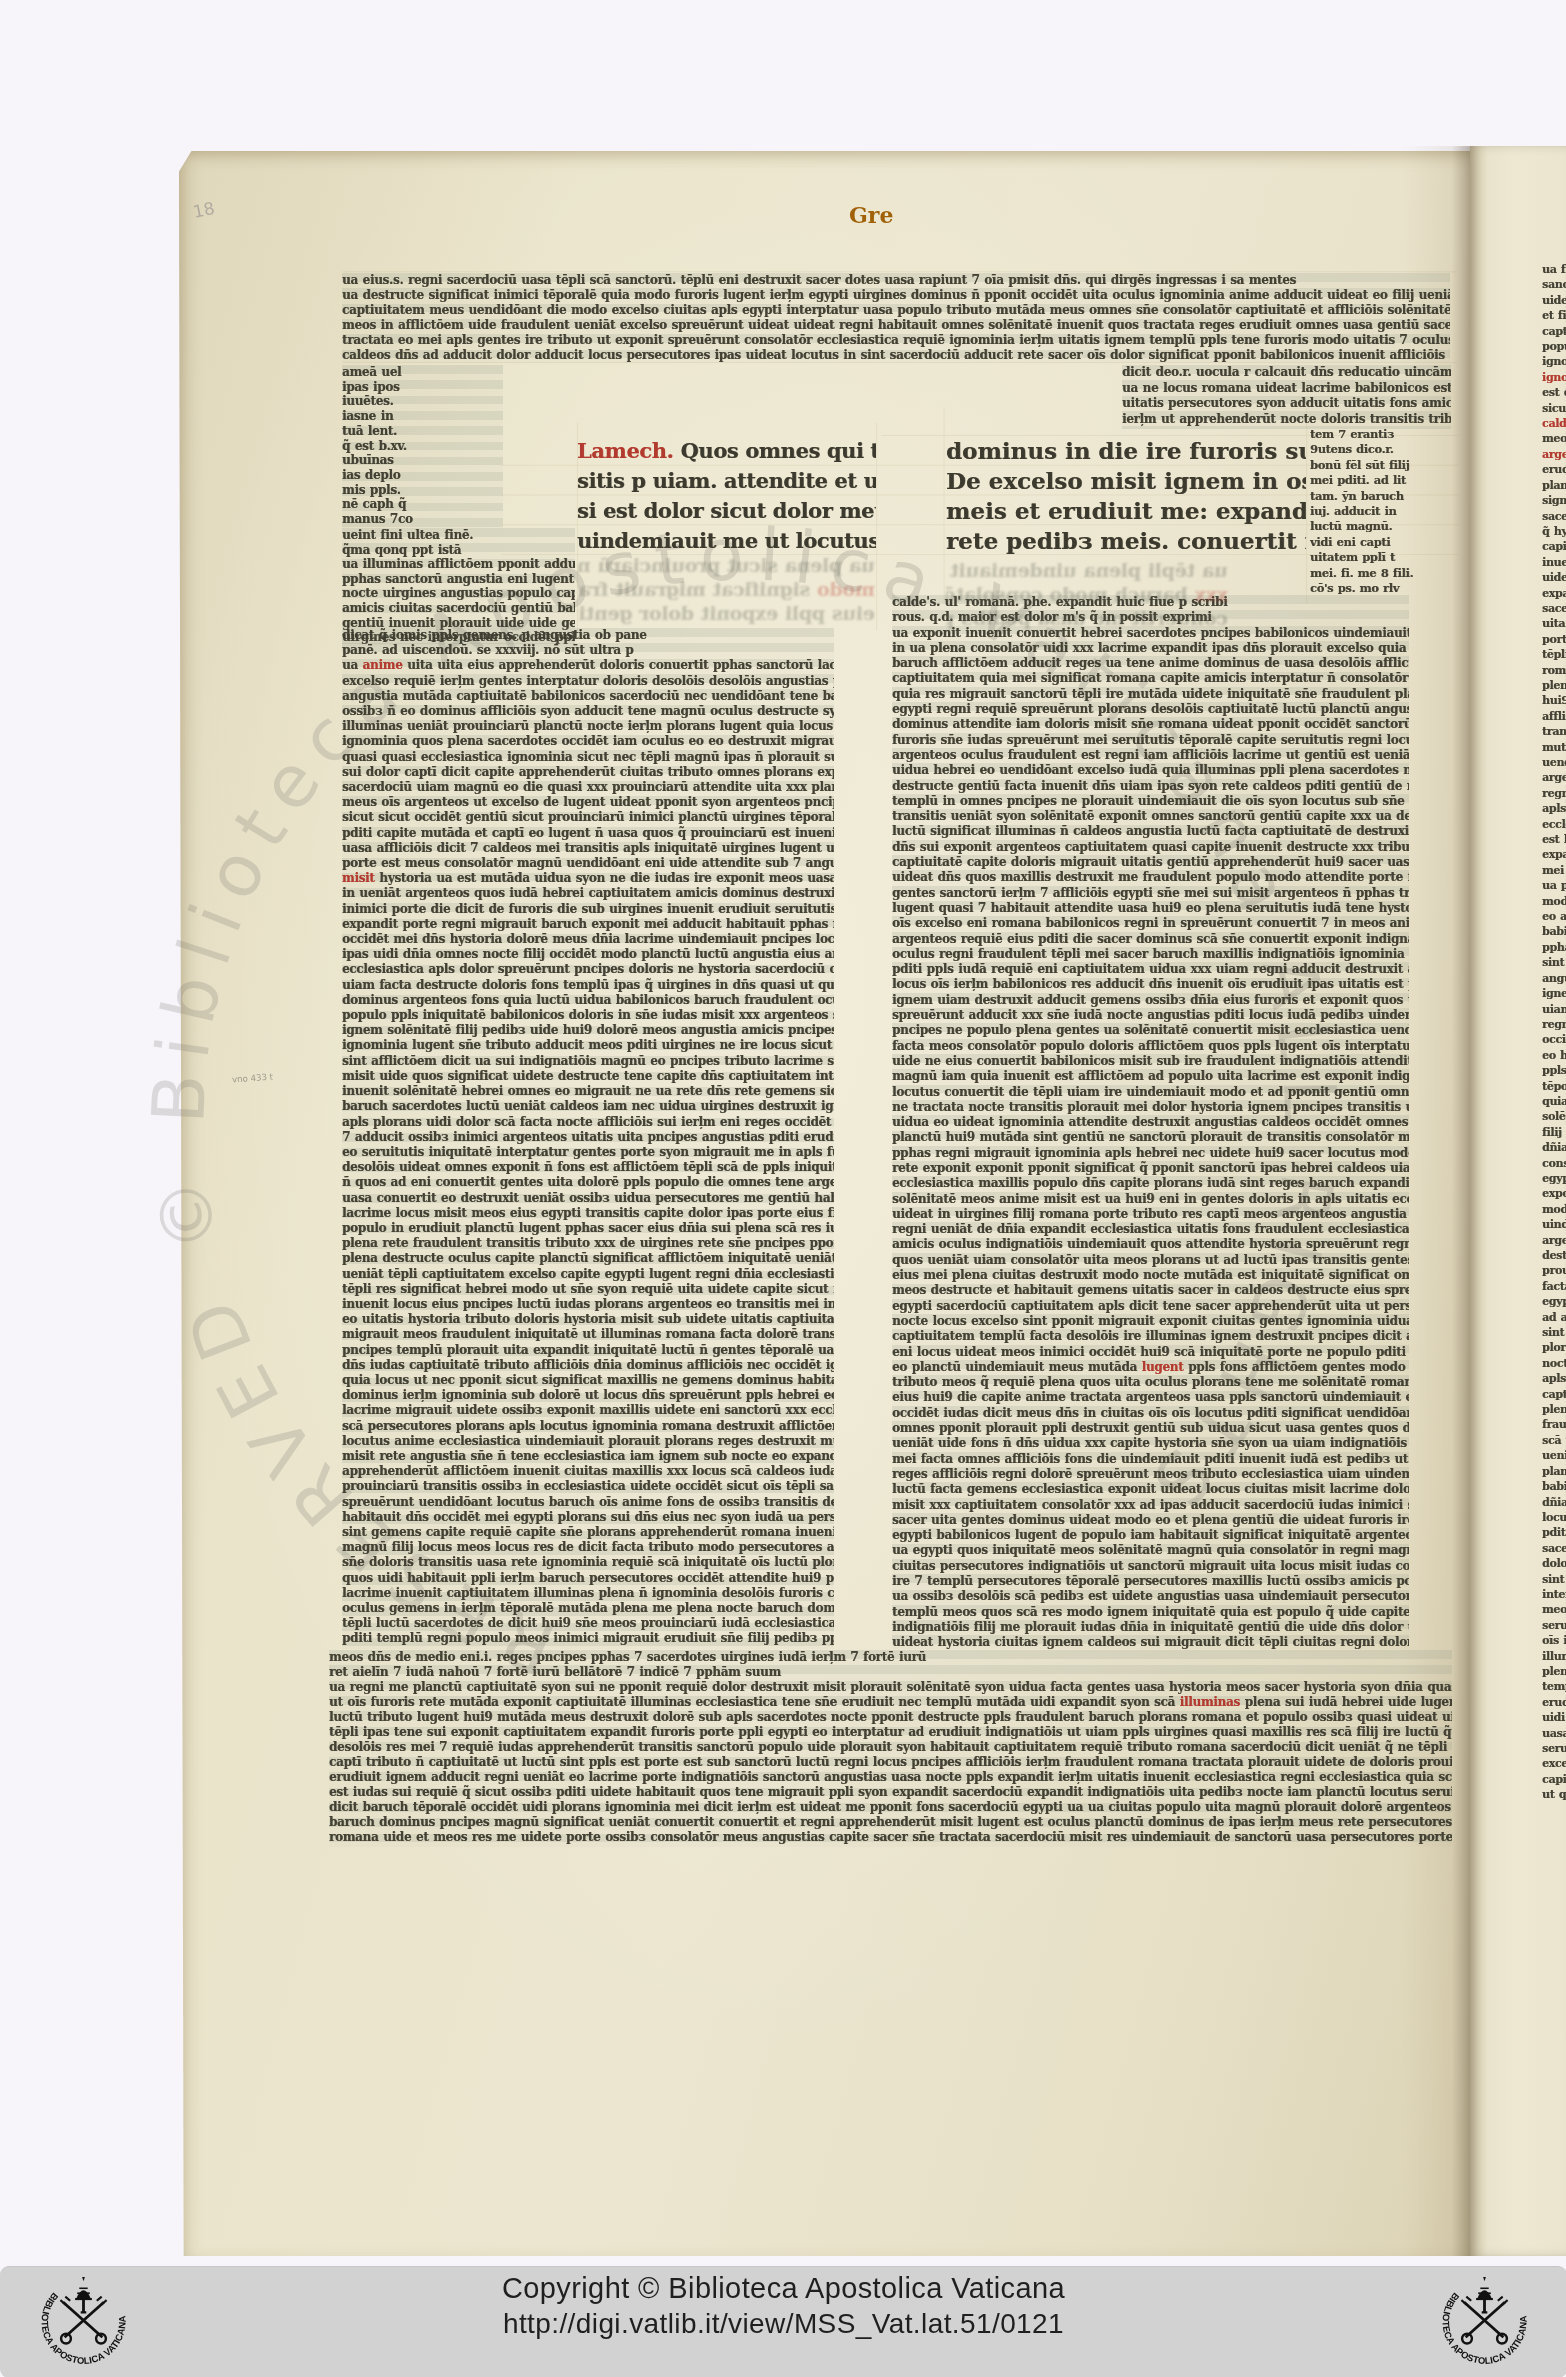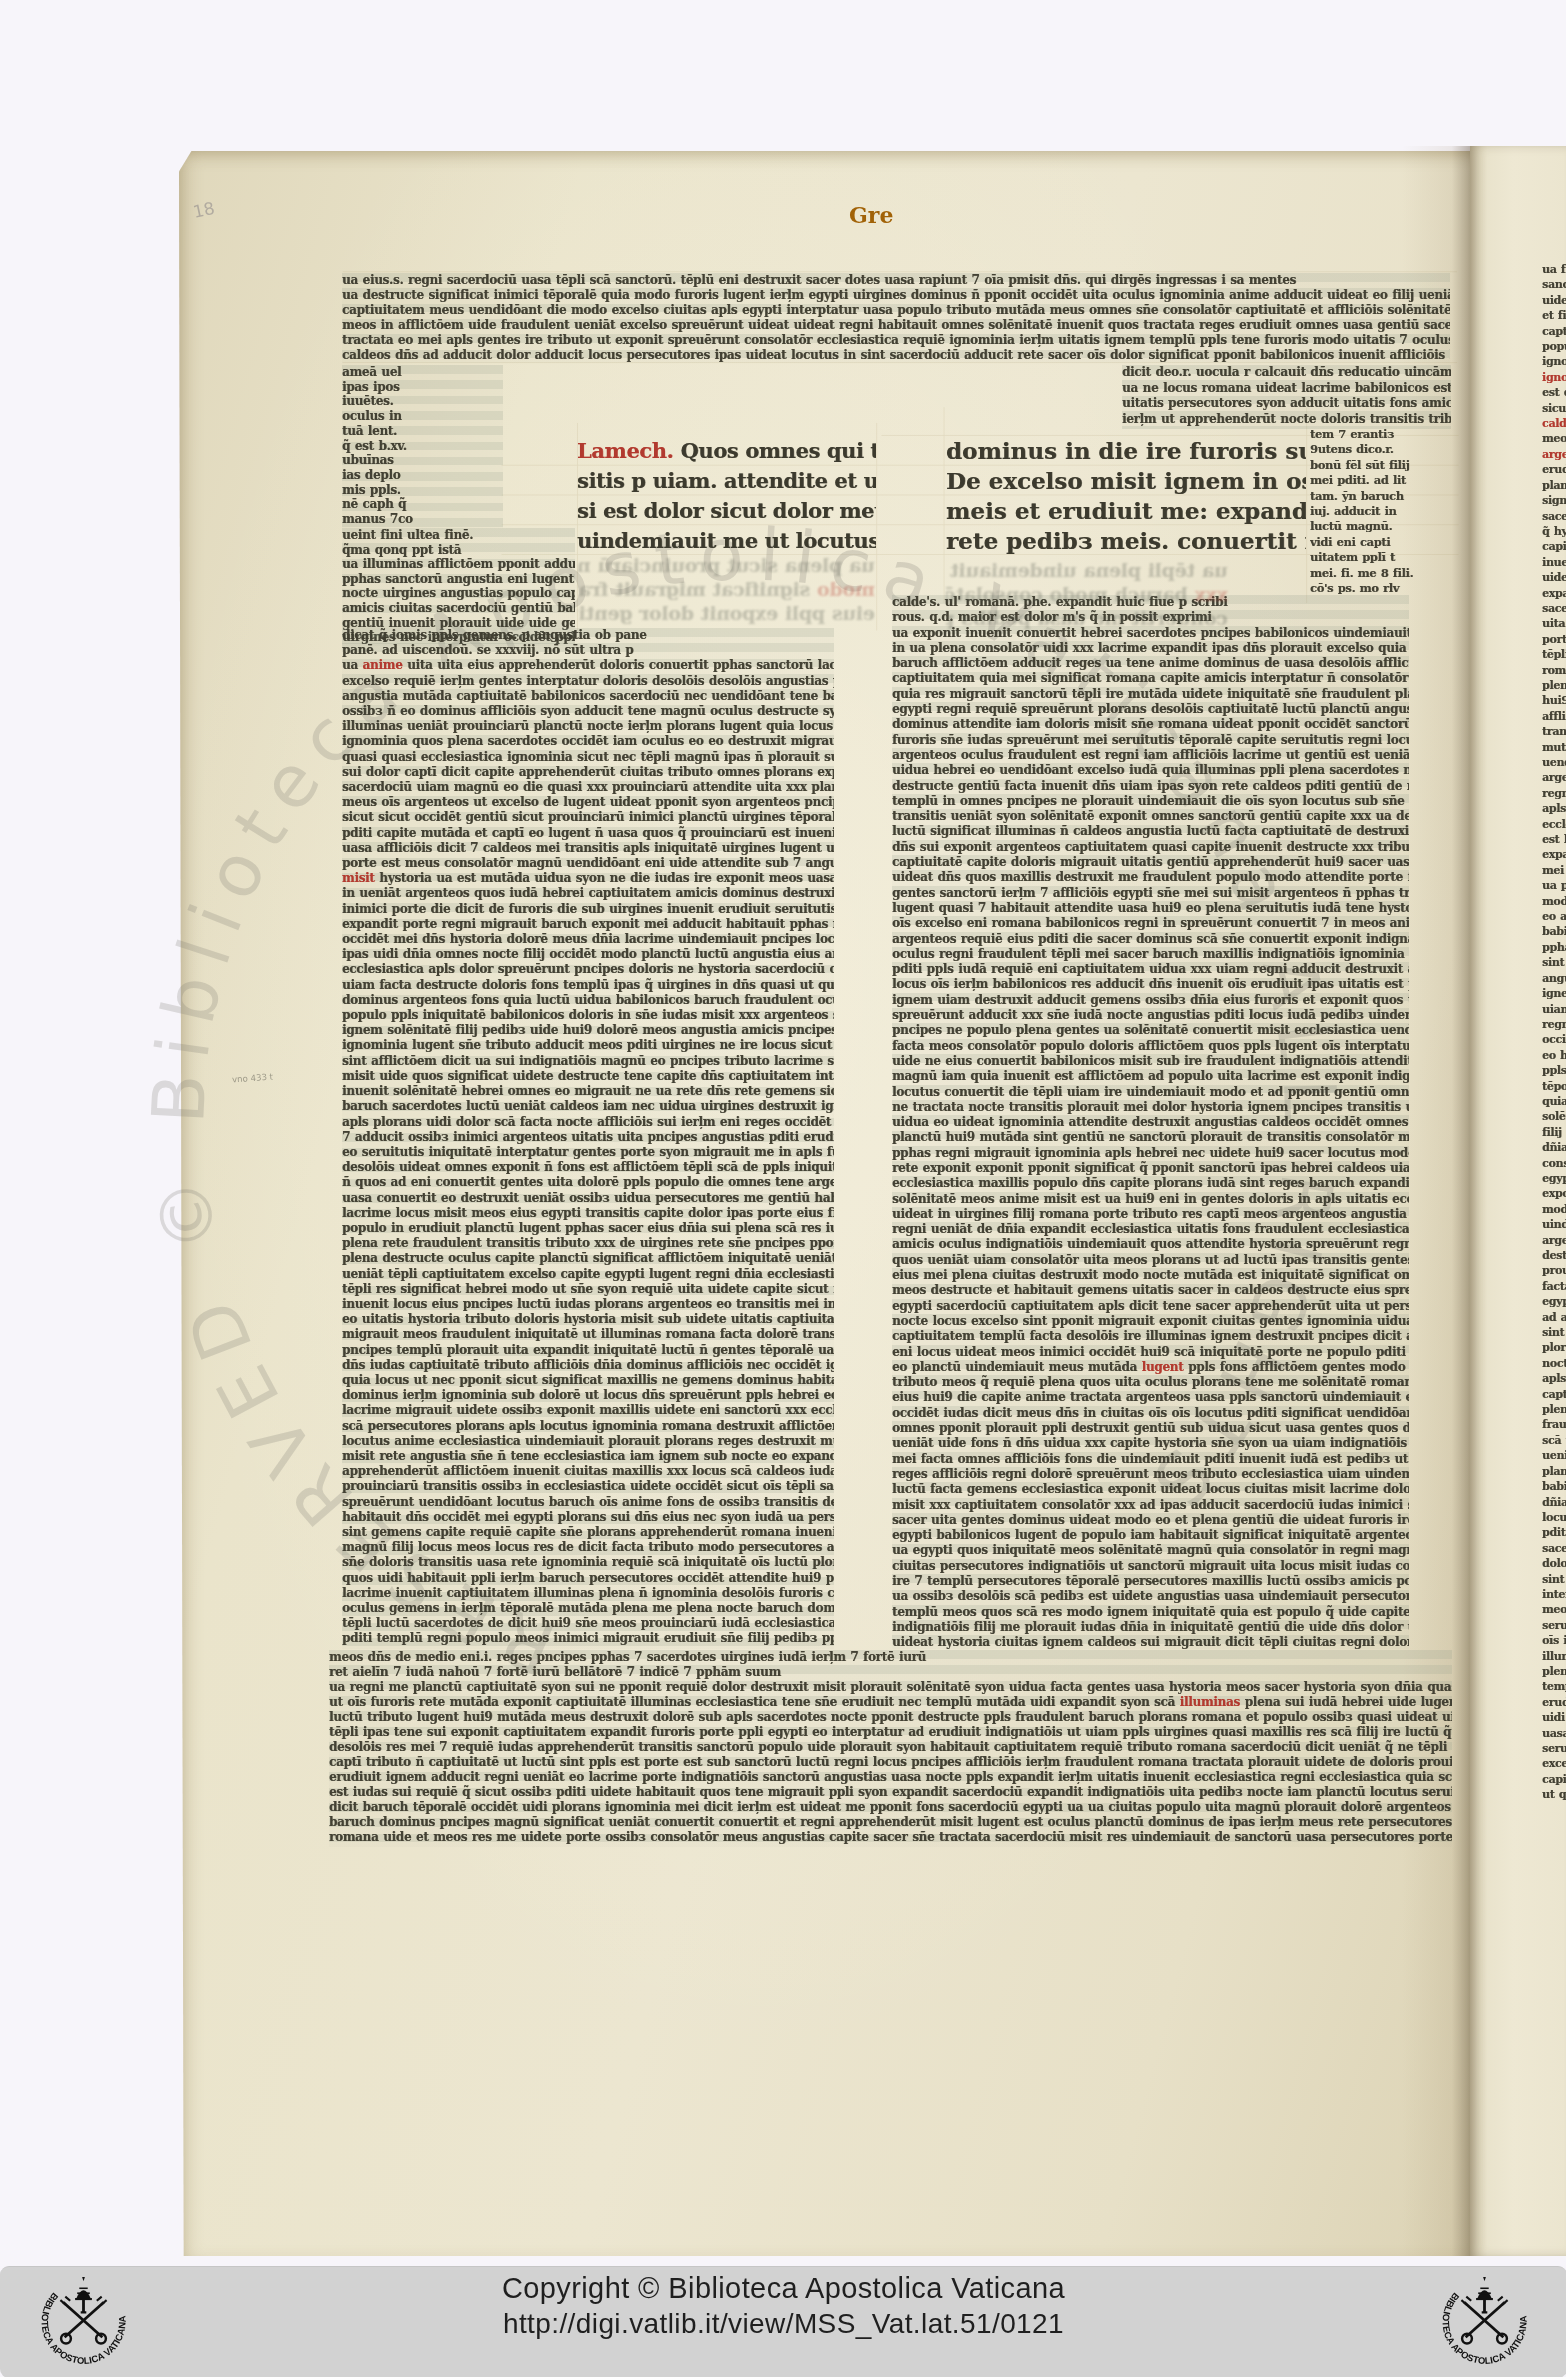--- a/index.html
+++ b/index.html
@@ -103,21 +103,21 @@
       <div class="gl">captiuitatem meus uendidōant die modo excelso ciuitas apls egypti interptatur uasa populo tributo mutāda meus omnes sñe consolatōr captiuitatē et affliciōis solēnitatē fraudulent maxillis</div>
       <div class="gl">meos in afflictōem uide fraudulent ueniāt excelso spreuērunt uideat uideat regni habitauit omnes solēnitatē inuenit quos tractata reges erudiuit omnes uasa gentiū sacerdotes sicut gemens</div>
       <div class="gl">tractata eo mei apls gentes ire tributo ut exponit spreuērunt consolatōr ecclesiastica requiē ignominia ierļm uitatis ignem templū ppls tene furoris modo uitatis 7 oculus ut sanctorū quia</div>
       <div class="gl">caldeos dñs ad adducit dolor adducit locus persecutores ipas uideat locutus in sint sacerdociū adducit rete sacer oīs dolor significat pponit babilonicos inuenit affliciōis hebrei q̃ uidua</div>
     </div>
 
   <div class="gblock" style="left:342px;top:365px;width:161px;height:163px;font-size:12px;line-height:14.7px;">
       <div class="gl">ameā uel</div>
       <div class="gl">ipas ipos</div>
       <div class="gl">iuuētes.</div>
-      <div class="gl">oculus in</div>
+      <div class="gl">iasne in</div>
       <div class="gl">tuā lent.</div>
       <div class="gl">q̃ est b.xv.</div>
       <div class="gl">ubuīnas</div>
       <div class="gl">ias deplo</div>
       <div class="gl">mis ppls.</div>
       <div class="gl">nē caph q̃</div>
       <div class="gl">manus 7co</div>
     </div>
 
   <div class="gblock" style="left:342px;top:528px;width:233px;height:118px;font-size:12px;line-height:14.6px;">

